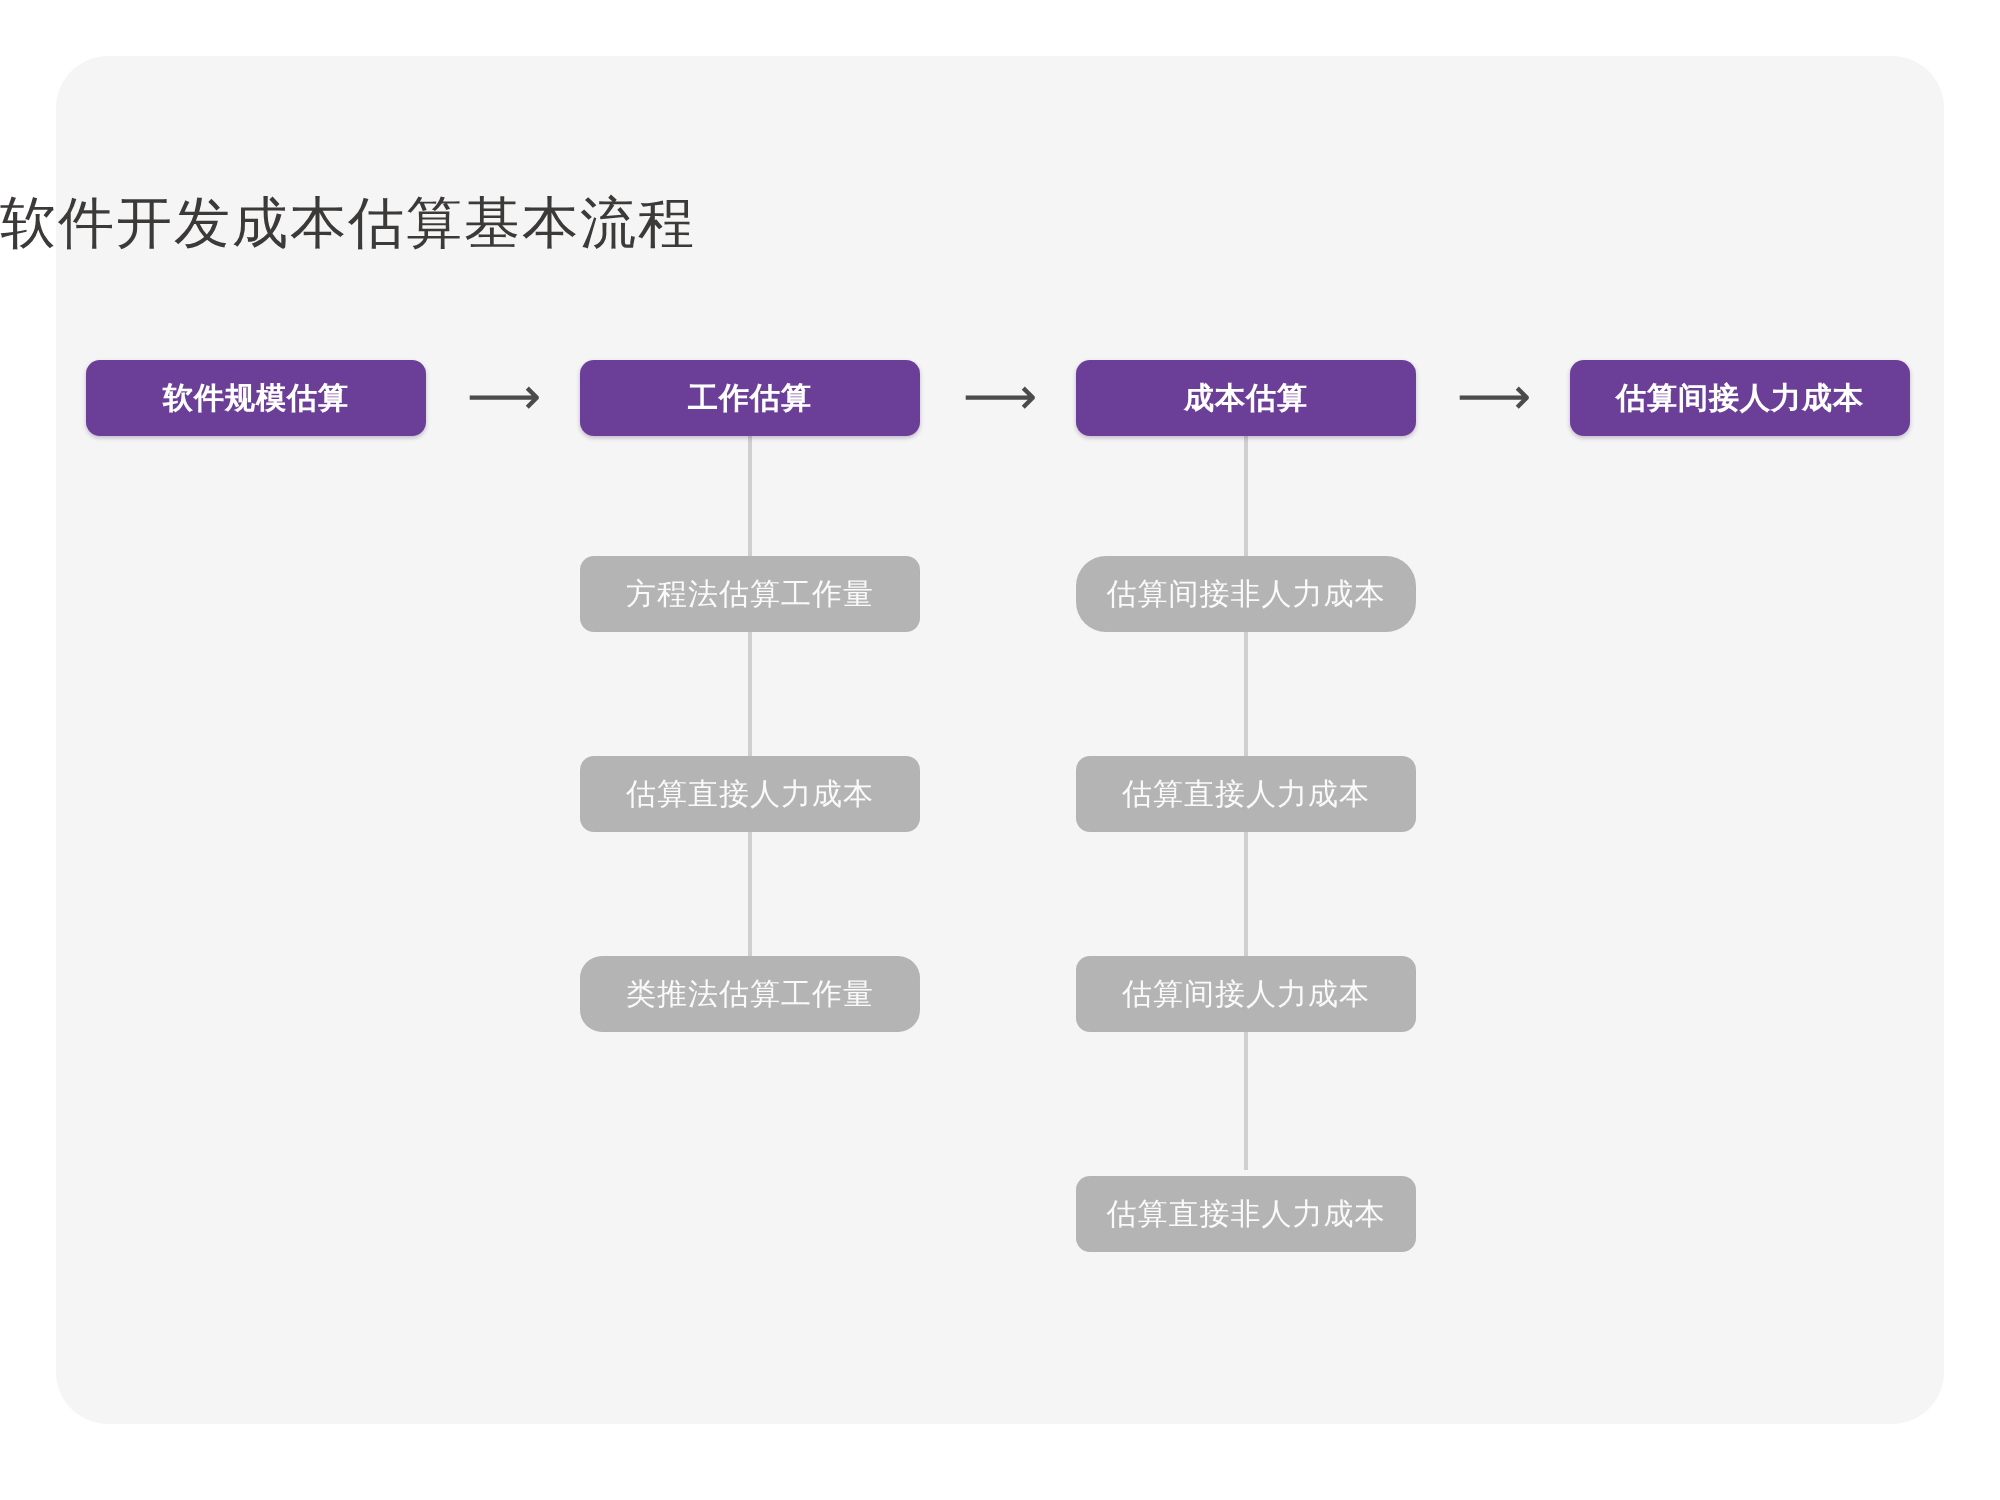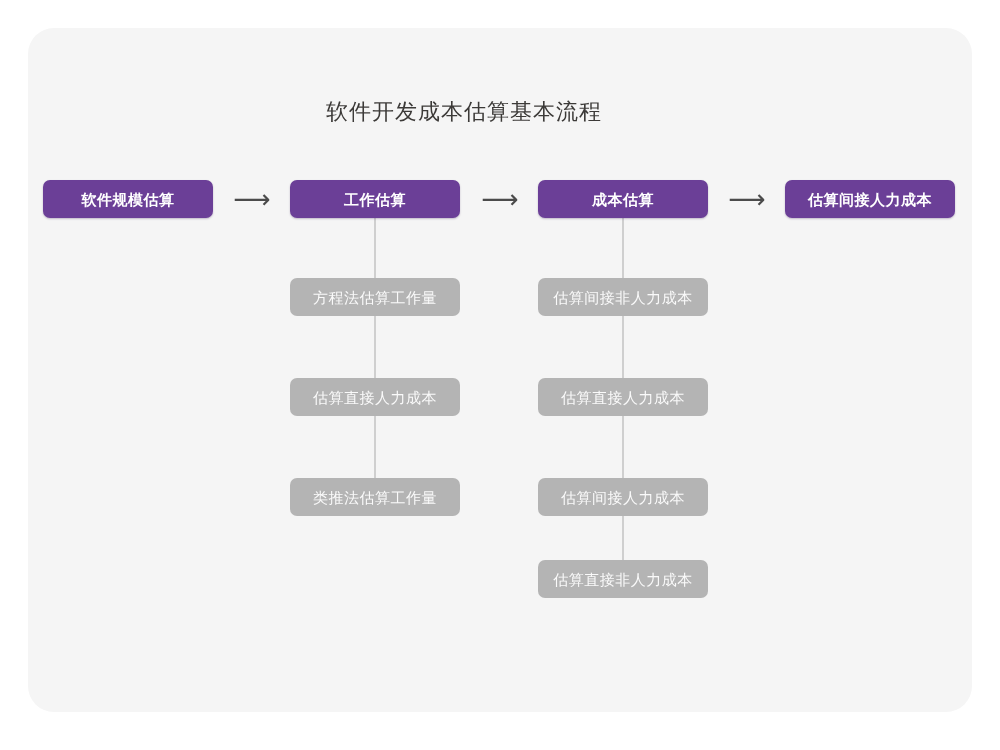--- a/index.html
+++ b/index.html
@@ -30,22 +30,22 @@
     height: 684px;
     background: #f5f5f5;
     border-radius: 26px;
   }
 
   .title {
     position: absolute;
     left: 0;
     top: 92px;
     width: 928px;
-    text-align: center;
-    font-size: 22px;
+    text-align: left;
+    font-size: 28px;
     line-height: 40px;
     color: #3c3a38;
     letter-spacing: 1px;
     white-space: nowrap;
   }
 
   
   .node {
     position: absolute;
     width: 170px;
@@ -112,20 +112,20 @@
   <div class="arrow" style="left:472px;">⟶</div>
 
   <div class="node primary" style="left:538px; top:180px;">成本估算</div>
 
   <div class="arrow" style="left:719px;">⟶</div>
 
   <div class="node primary" style="left:785px; top:180px;">估算间接人力成本</div>
 
   <div class="node secondary" style="left:290px; top:278px;">方程法估算工作量</div>
   <div class="node secondary" style="left:290px; top:378px;">估算直接人力成本</div>
-  <div class="node secondary" style="left:290px; top:478px;">类推法估算工作量</div>
+  <div class="node secondary" style="left:290px; top:478px;border-radius:11px;">类推法估算工作量</div>
 
-  <div class="node secondary" style="left:538px; top:278px;">估算间接非人力成本</div>
+  <div class="node secondary" style="left:538px; top:278px;border-radius:15px;">估算间接非人力成本</div>
   <div class="node secondary" style="left:538px; top:378px;">估算直接人力成本</div>
   <div class="node secondary" style="left:538px; top:478px;">估算间接人力成本</div>
-  <div class="node secondary" style="left:538px; top:560px;">估算直接非人力成本</div>
+  <div class="node secondary" style="left:538px; top:588px;">估算直接非人力成本</div>
 
 </div>
 
 </body></html>

